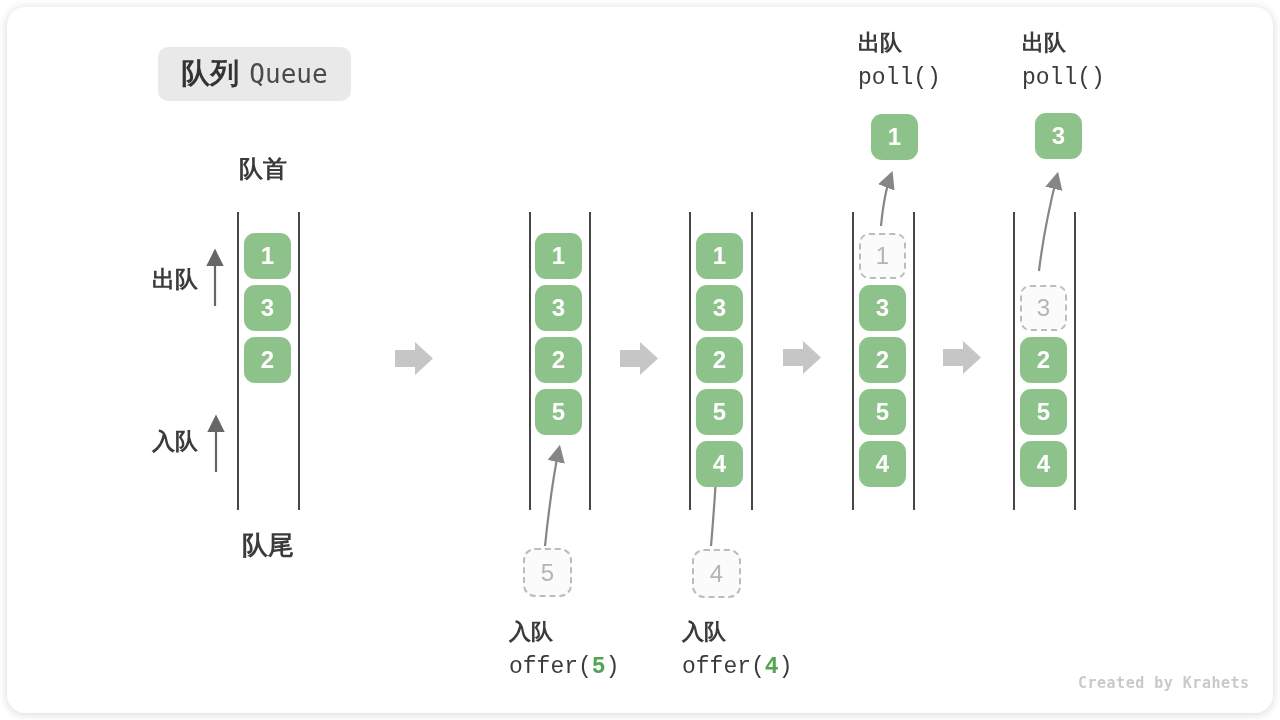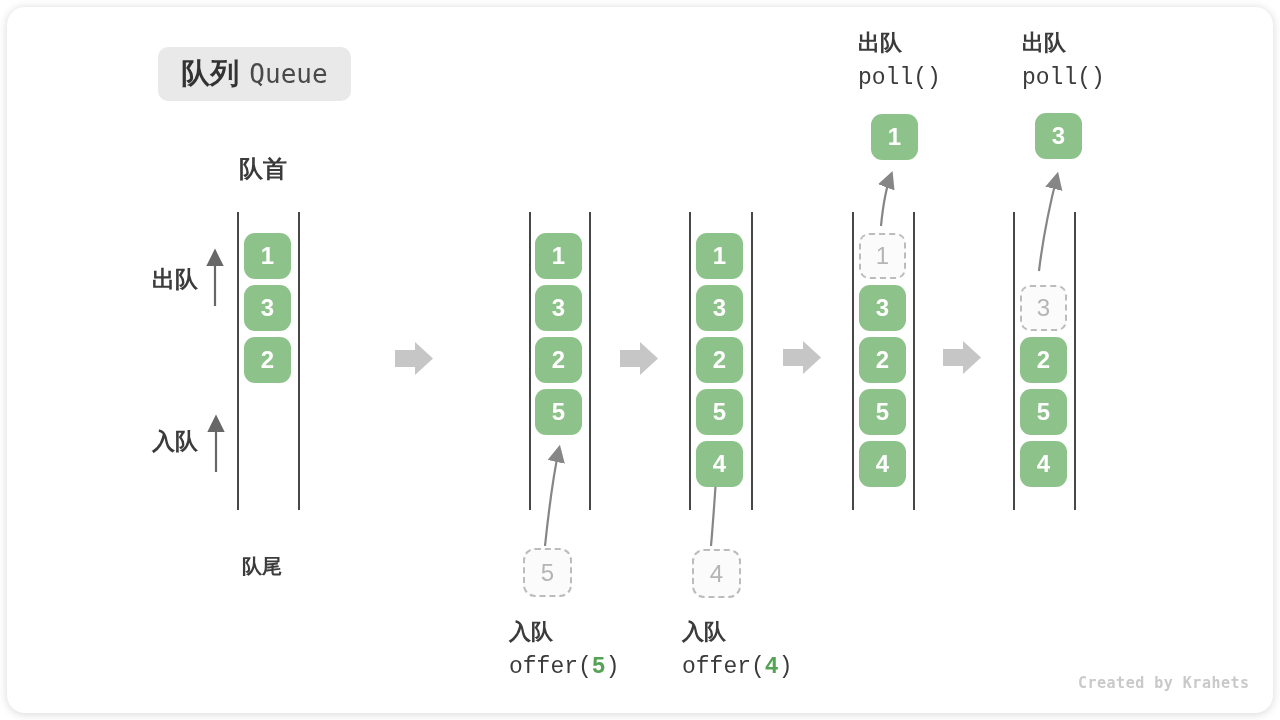--- a/index.html
+++ b/index.html
@@ -61,21 +61,21 @@
     <path class="curve" d="M881,226 C883,205 886,188 891,175" marker-end="url(#ah-curve)"></path>
     <path class="curve" d="M1039,271 C1043,237 1050,204 1057,176" marker-end="url(#ah-curve)"></path>
   </svg>
 
   <div class="badge">
     <span class="badge-zh">队列</span>
     <span class="badge-en">Queue</span>
   </div>
 
   <div class="lbl" style="left:239px;top:153px;font-size:24px;">队首</div>
-  <div class="lbl" style="left:242px;top:553px;font-size:20px;">队尾</div>
+  <div class="lbl" style="left:242px;top:528px;font-size:26px;">队尾</div>
   <div class="lbl" style="left:152px;top:264px;">出队</div>
   <div class="lbl" style="left:152px;top:426px;">入队</div>
 
   <div class="vline" style="left:237px"></div>
   <div class="vline" style="left:298px"></div>
   <div class="vline" style="left:529px"></div>
   <div class="vline" style="left:589px"></div>
   <div class="vline" style="left:689px"></div>
   <div class="vline" style="left:751px"></div>
   <div class="vline" style="left:852px"></div>

